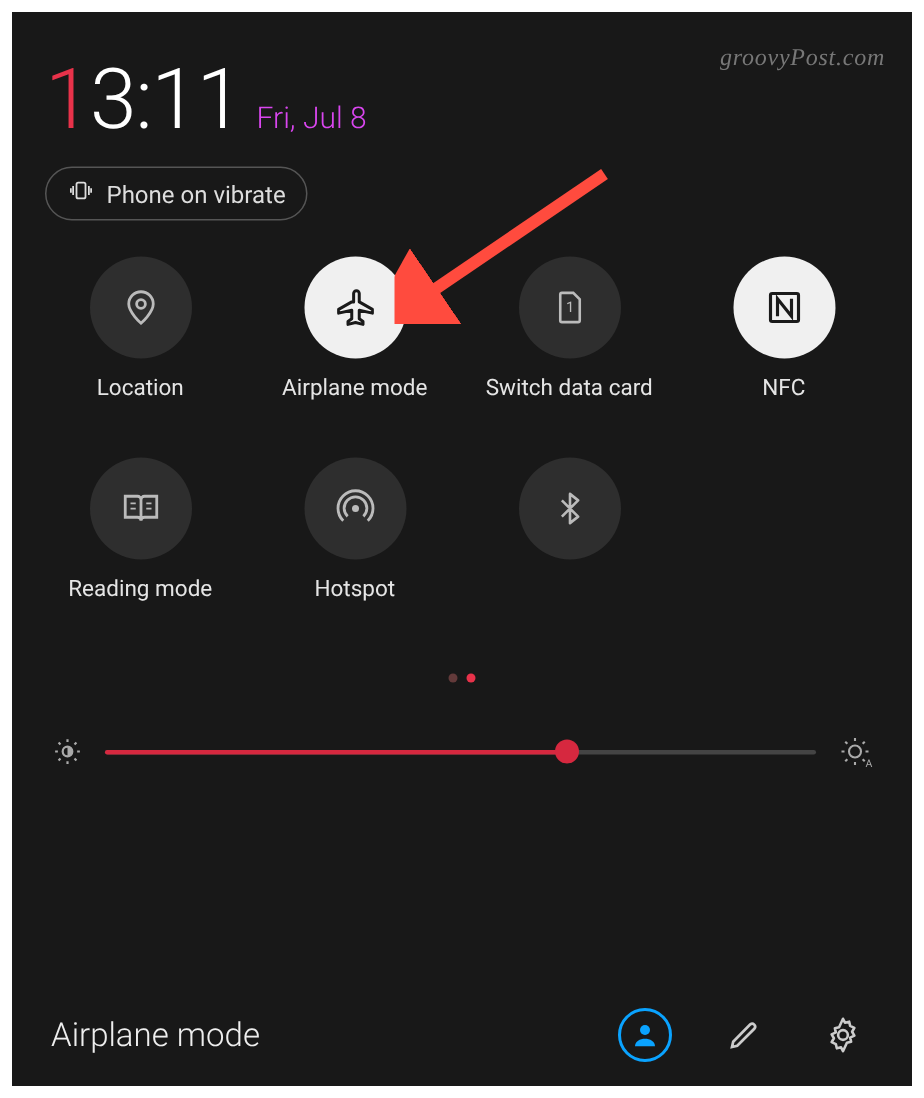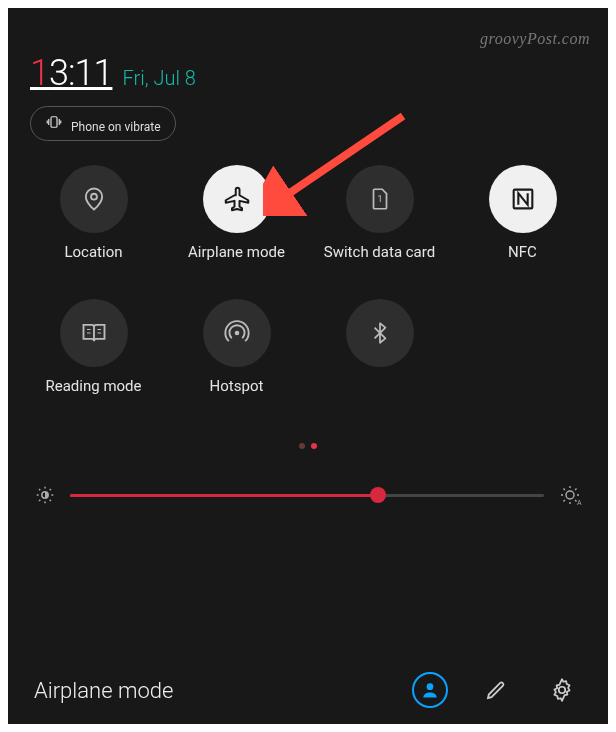--- a/index.html
+++ b/index.html
@@ -18,53 +18,52 @@
       position: relative;
       overflow: hidden;
     }
     .header {
       padding: 18px 22px 8px 22px;
       display: flex;
       align-items: baseline;
       gap: 10px;
     }
     .clock {
-      font-size: 36px;
+      font-size: 56px;
       font-weight: 300;
       color: #fff;
       letter-spacing: -1px;
-      text-decoration: underline;
     }
     .clock .accent { color: #e8324a; }
     .date {
       font-size: 20px;
-      color: #14b8a6;
+      color: #d946ef;
       font-weight: 300;
       margin-top: 40px;
     }
     .watermark {
       position: absolute;
       top: 22px;
       right: 18px;
       color: #777;
       font-family: Georgia, serif;
       font-style: italic;
       font-size: 16px;
       letter-spacing: 0.5px;
     }
     .vibrate-chip {
       margin: 4px 0 0 22px;
       display: inline-flex;
-      align-items: flex-end;
+      align-items: center;
       gap: 8px;
       border: 1px solid #555;
       border-radius: 20px;
       padding: 6px 14px;
       color: #ddd;
-      font-size: 12px;
+      font-size: 16px;
     }
     .tiles {
       display: grid;
       grid-template-columns: repeat(4, 1fr);
       gap: 18px 8px;
       padding: 24px 18px 0 18px;
     }
     .tile {
       display: flex;
       flex-direction: column;

